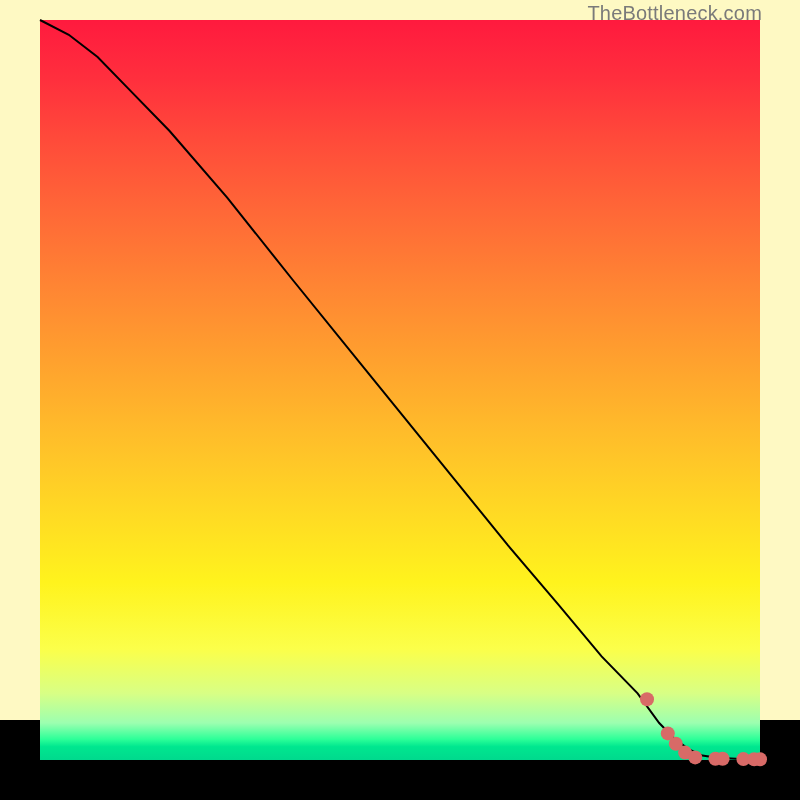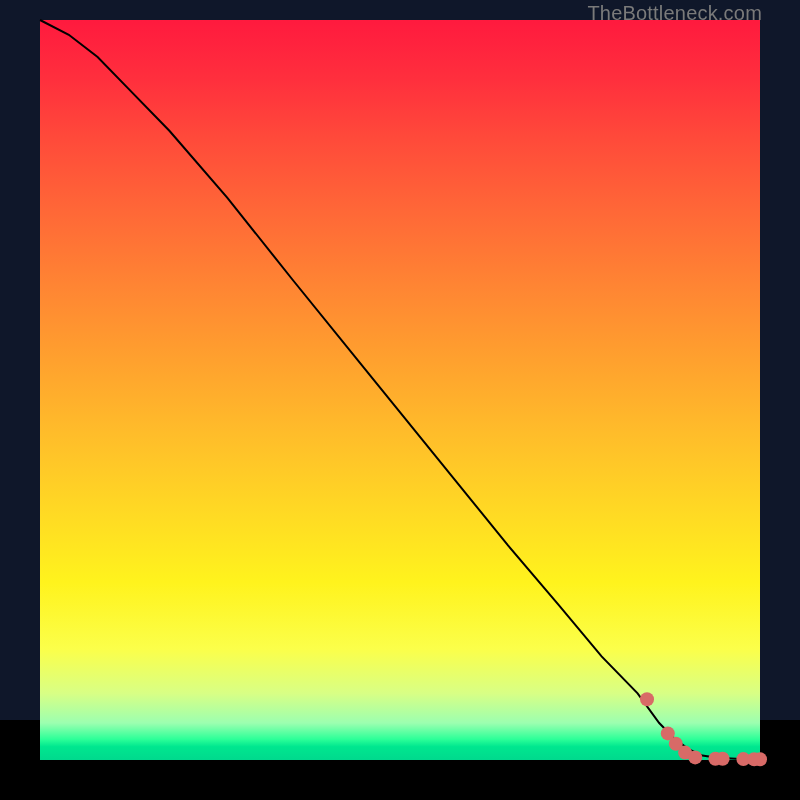--- a/index.html
+++ b/index.html
@@ -8,21 +8,21 @@
     width: 800px;
     height: 800px;
     background: #000;
     overflow: hidden;
     font-family: Arial, Helvetica, sans-serif;
   }
   .stage {
     position: relative;
     width: 800px;
     height: 720px;
-    background: #0f172a;
+    background: #fef9c3;
   }
   .plot-area {
     position: absolute;
     left: 40px;
     top: 20px;
     width: 720px;
     height: 740px;
     
     background: linear-gradient(
       to bottom,

